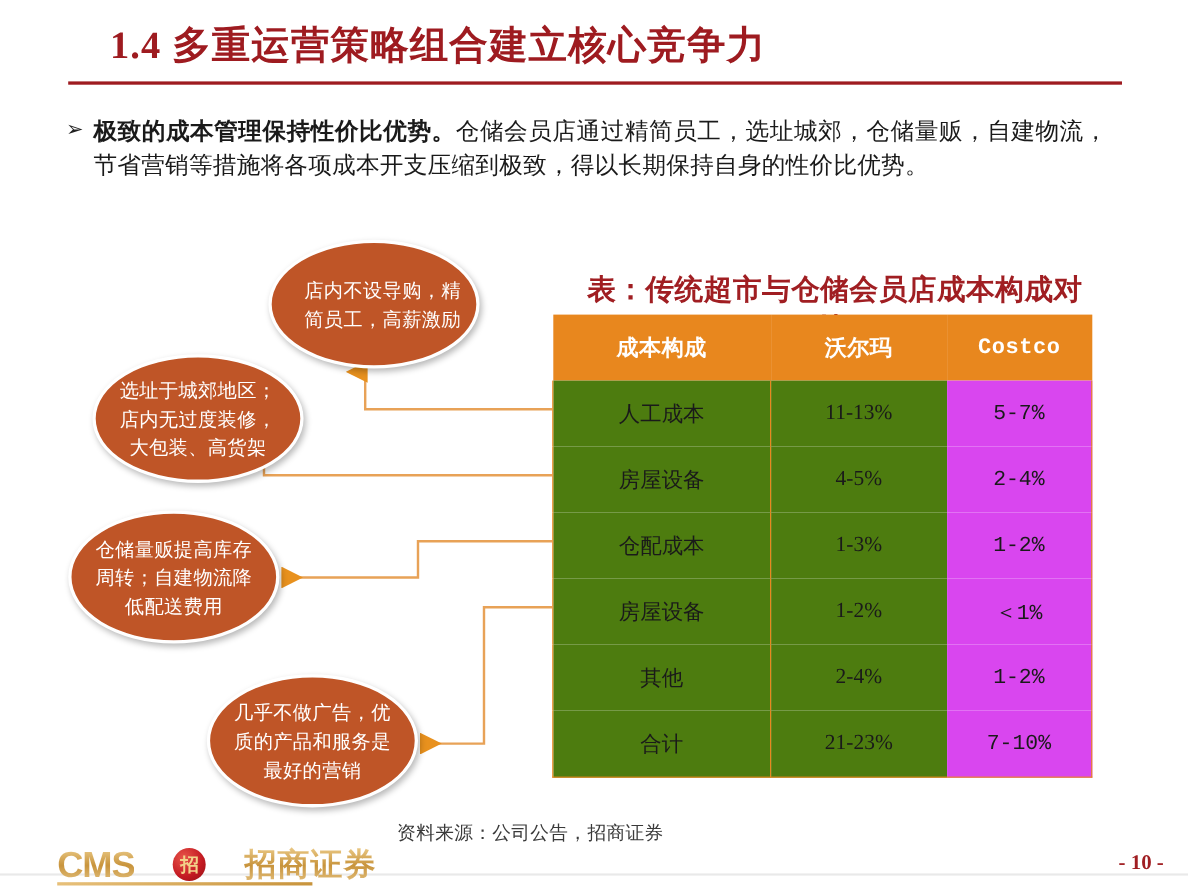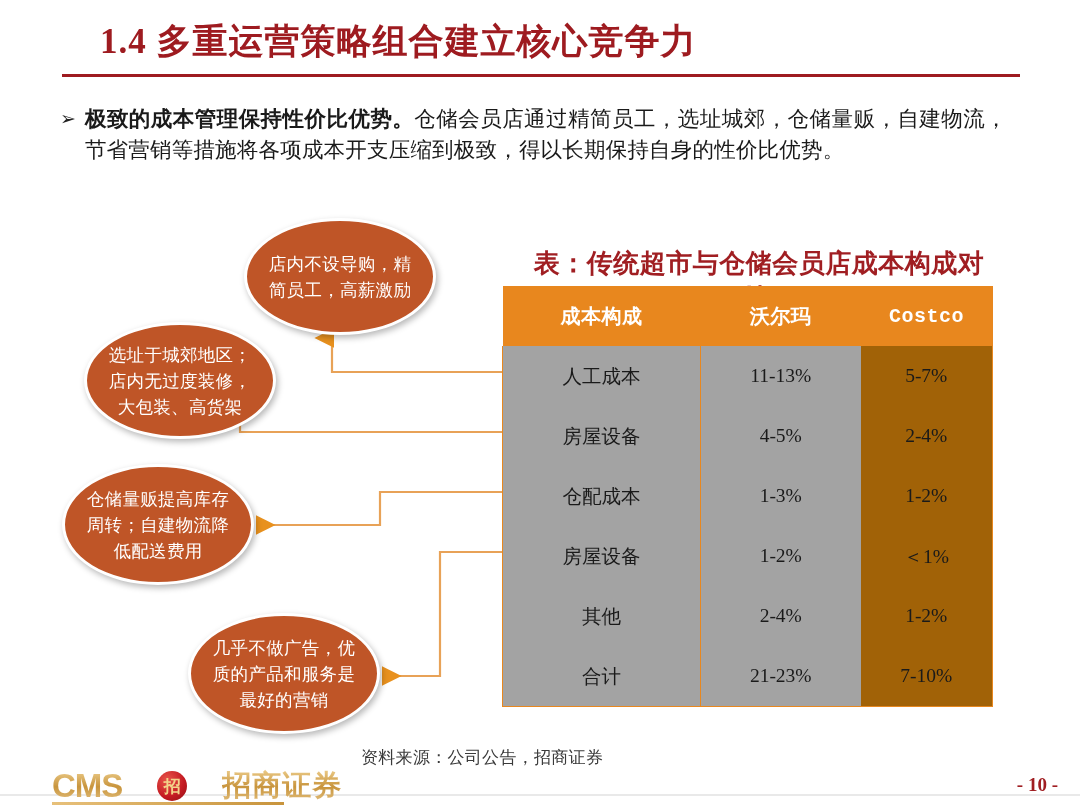--- a/index.html
+++ b/index.html
@@ -111,28 +111,29 @@
     letter-spacing: 0.5px;
   }
   #cost-table thead th.h3 {
     font-family: Liberation Mono, monospace;
   }
   #cost-table tbody td {
     height: 58px;
     text-align: center;
     font-size: 19.5px;
     color: #1a1a1a;
-    background: #a3a3a3;
+    background: #4d7c0f;
     font-family: "Liberation Serif", "DejaVu Serif", serif;
     border-left: 1.6px solid #E8871E;
     border-right: 1.6px solid #E8871E;
   }
   #cost-table tbody td.accent {
-    background: #a16207;
+    background: #d946ef;
     border-left: none;
+    font-family: Liberation Mono, monospace;
   }
   #cost-table tbody td.mid {
     border-left: none;
     border-right: none;
   }
   #cost-table tbody tr:last-child td {
     border-bottom: 1.6px solid #E8871E;
   }
 
   
@@ -147,21 +148,21 @@
     justify-content: center;
     text-align: center;
     color: #ffffff;
     font-family: "Liberation Serif", "DejaVu Serif", serif;
     font-size: 17.5px;
     line-height: 26px;
     padding: 0 14px;
     box-sizing: border-box;
     letter-spacing: 0.3px;
   }
-  #callout-staff   { left: 244px; top: 218px; width: 192px; height: 117px; }
+  #callout-staff   { left: 244px; top: 218px; width: 192px; height: 117px; text-align: right; }
   #callout-site    { left: 84px;  top: 322px; width: 192px; height: 117px; }
   #callout-logistics { left: 62px; top: 464px; width: 192px; height: 121px; }
   #callout-marketing { left: 188px; top: 613px; width: 192px; height: 121px; }
 
   
   #connectors {
     position: absolute;
     left: 0;
     top: 0;
     width: 1080px;

